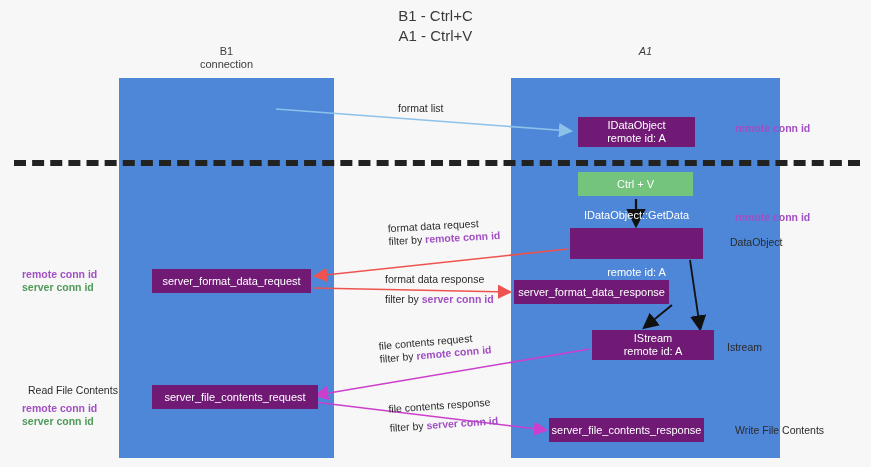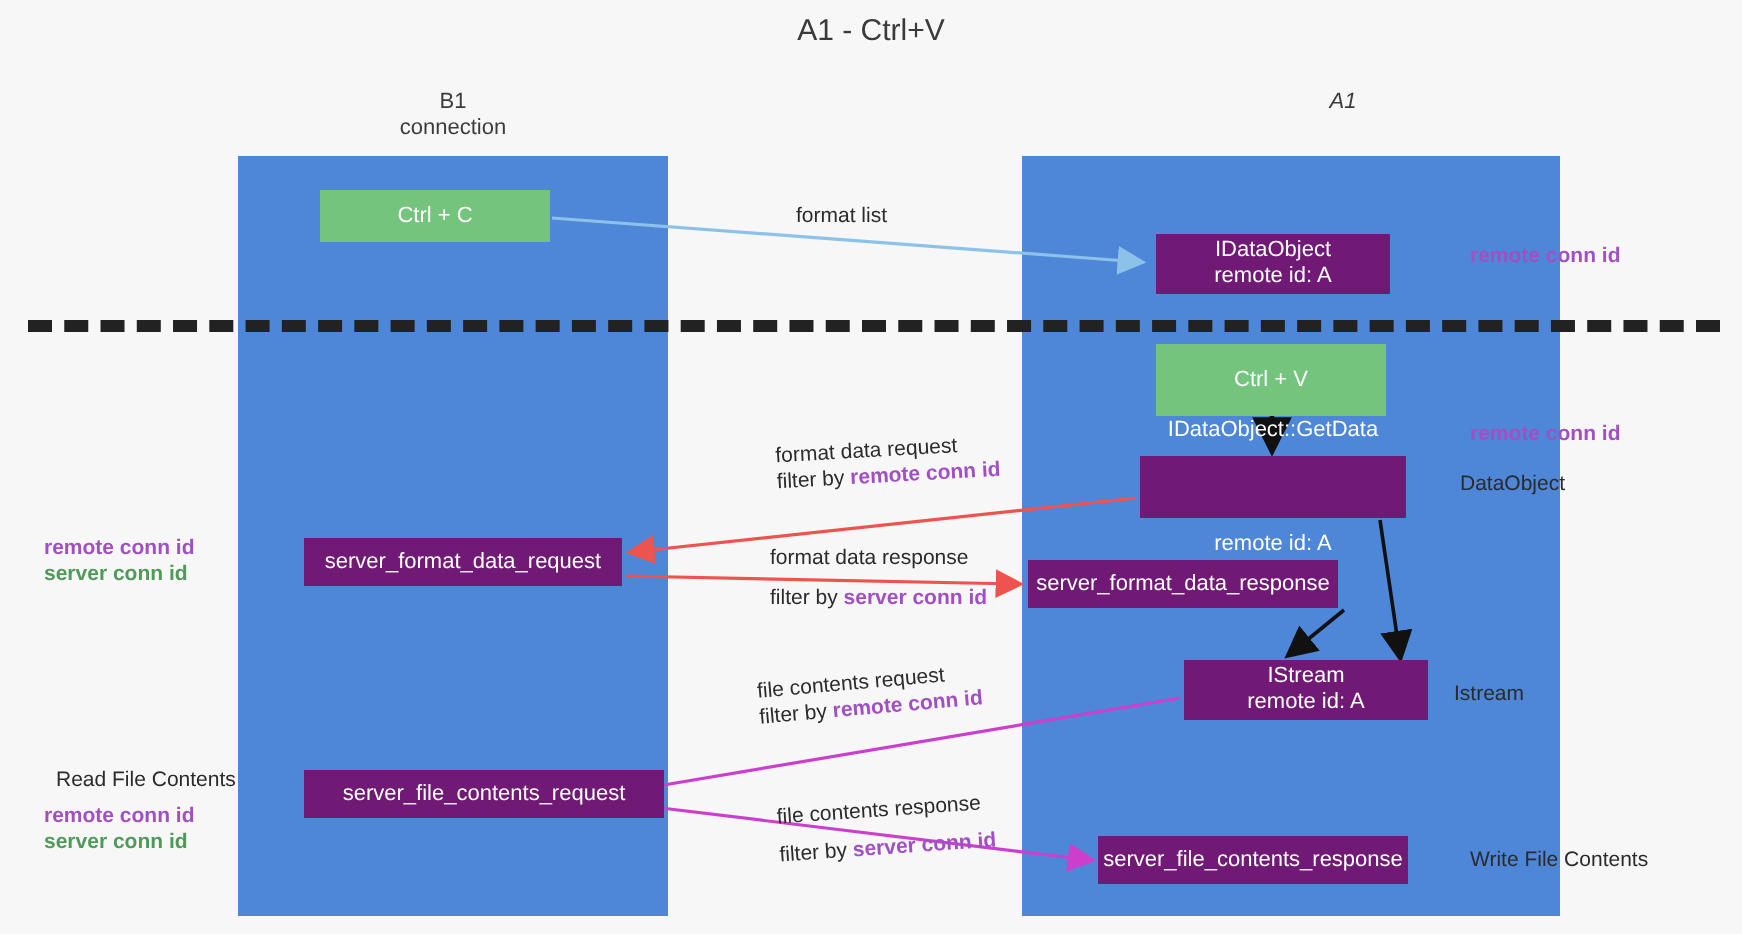--- a/index.html
+++ b/index.html
@@ -17,21 +17,21 @@
   .lane{position:absolute;background:#4e86d8;}
   #lane-b1{left:119px;top:78px;width:215px;height:380px;}
   #lane-a1{left:511px;top:78px;width:269px;height:380px;}
 
   
   .lane-head{
     position:absolute;text-align:center;font-size:11px;line-height:13px;
     color:#3c3c3c;
   }
   #head-b1{left:119px;top:45px;width:215px;}
-  #head-a1{left:537px;top:45px;width:269px;font-style:italic;}
+  #head-a1{left:511px;top:45px;width:269px;font-style:italic;}
   .lane-head .l1{display:block;}
   .lane-head .l2{display:block;}
 
   #title{
     position:absolute;left:0;top:6px;width:871px;text-align:center;
     font-size:15px;line-height:20px;color:#3a3a3a;
   }
   #title span{display:block;}
 
   
@@ -40,26 +40,26 @@
     display:flex;flex-direction:column;align-items:center;justify-content:center;
     color:#fff;font-size:11px;line-height:13px;text-align:center;
     z-index:6;
   }
   .box.green{background:#74c47e;}
   .box.orange{background:#701a75;}
   .box .ln{display:block;white-space:nowrap;}
 
   #box-ctrlc{left:160px;top:95px;width:115px;height:26px;}
   #box-idataobject{left:578px;top:117px;width:117px;height:30px;}
-  #box-ctrlv{left:578px;top:172px;width:115px;height:36px;}
+  #box-ctrlv{left:578px;top:172px;width:115px;height:24px;}
   #box-getdata{left:570px;top:228px;width:133px;height:31px;gap:44px;}
   #box-fmtresp{left:514px;top:280px;width:155px;height:24px;}
   #box-istream{left:592px;top:330px;width:122px;height:30px;}
   #box-fmtreq{left:152px;top:269px;width:159px;height:24px;}
-  #box-filereq{left:152px;top:385px;width:180px;height:24px;}
+  #box-filereq{left:152px;top:385px;width:166px;height:24px;}
   #box-fileresp{left:549px;top:418px;width:155px;height:24px;}
 
   
   #divider{
     position:absolute;left:14px;top:160px;width:846px;height:0;
     border-top:6px dashed #222;z-index:9;
   }
 
   
   #arrows{position:absolute;left:0;top:0;width:871px;height:467px;z-index:5;}
@@ -88,20 +88,21 @@
   #lbl-left-ids{left:22px;top:268px;}
   #lbl-readfile{left:28px;top:384px;}
   #lbl-left-ids2{left:22px;top:402px;}
 </style>
 </head>
 <body>
 
 <div id="stage">
 
   <div id="title">
+    <span>B1 - Ctrl+C</span>
     <span>A1 - Ctrl+V</span>
   </div>
 
   <div class="lane-head" id="head-b1">
     <span class="l1">B1</span>
     <span class="l2">connection</span>
   </div>
   <div class="lane-head" id="head-a1">
     <span class="l1">A1</span>
   </div>
@@ -137,23 +138,20 @@
 
     <line x1="690" y1="260" x2="700" y2="328" stroke="#111111" stroke-width="1.8" marker-end="url(#ah-blk)"></line>
 
     <line x1="590" y1="349" x2="317" y2="395" stroke="#cc3fcc" stroke-width="1.6" marker-end="url(#ah-mag)"></line>
 
     <line x1="314" y1="402" x2="545" y2="430" stroke="#cc3fcc" stroke-width="1.6" marker-end="url(#ah-mag)"></line>
   </svg>
 
   <div id="divider"></div>
 
-  <div class="box green" id="box-ctrlc">
-    <span class="ln">Ctrl + C</span>
-  </div>
 
   <div class="box orange" id="box-idataobject">
     <span class="ln">IDataObject</span>
     <span class="ln">remote id: A</span>
   </div>
 
   <div class="box green" id="box-ctrlv">
     <span class="ln">Ctrl + V</span>
   </div>
 

